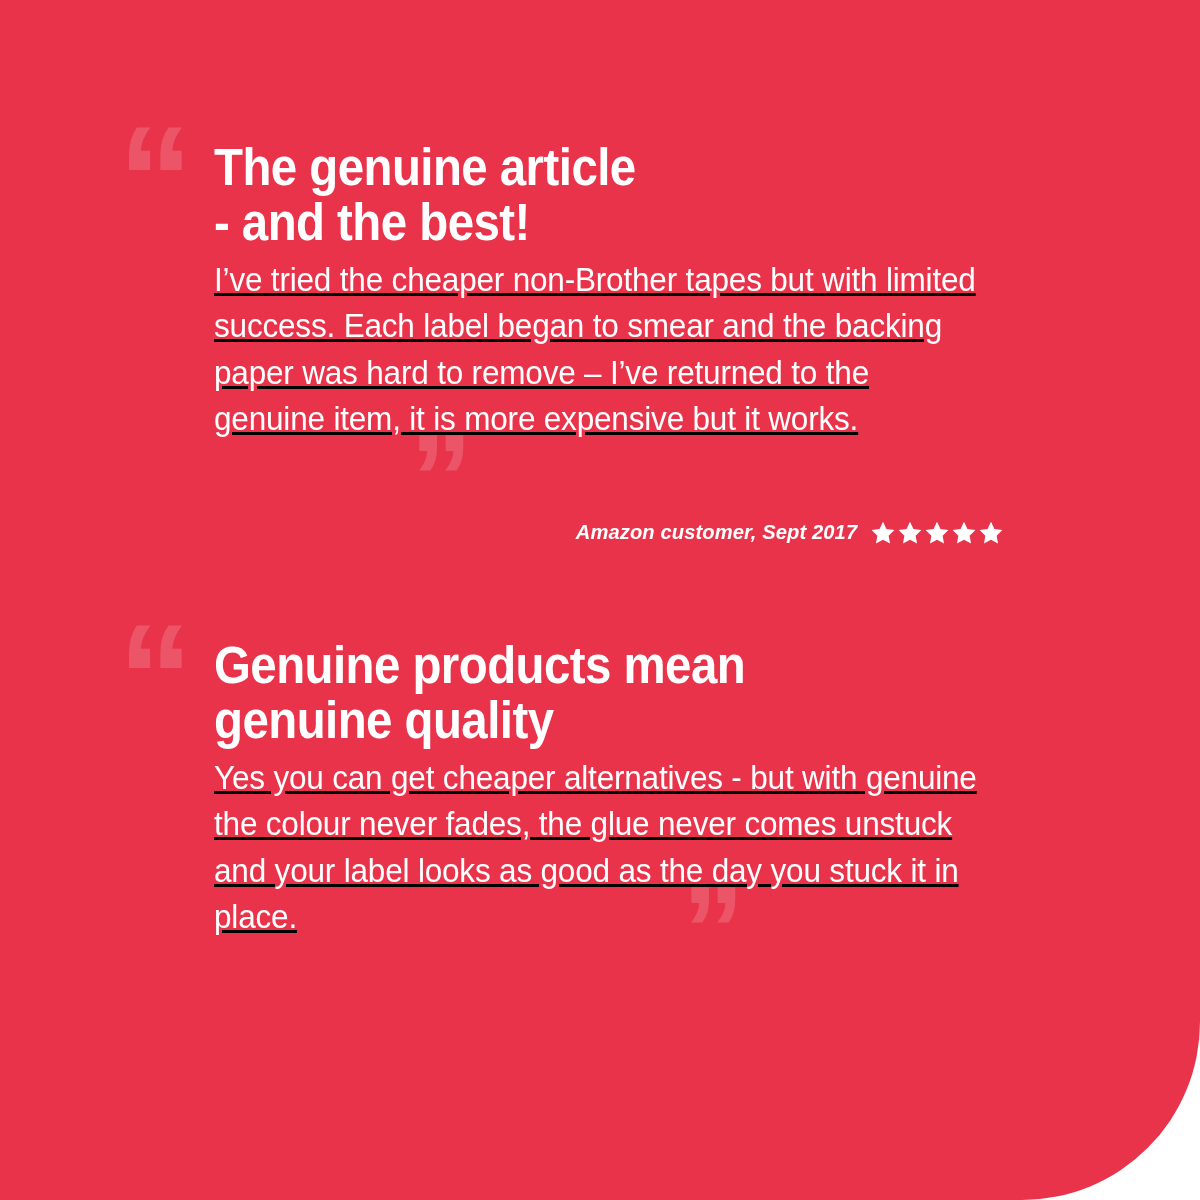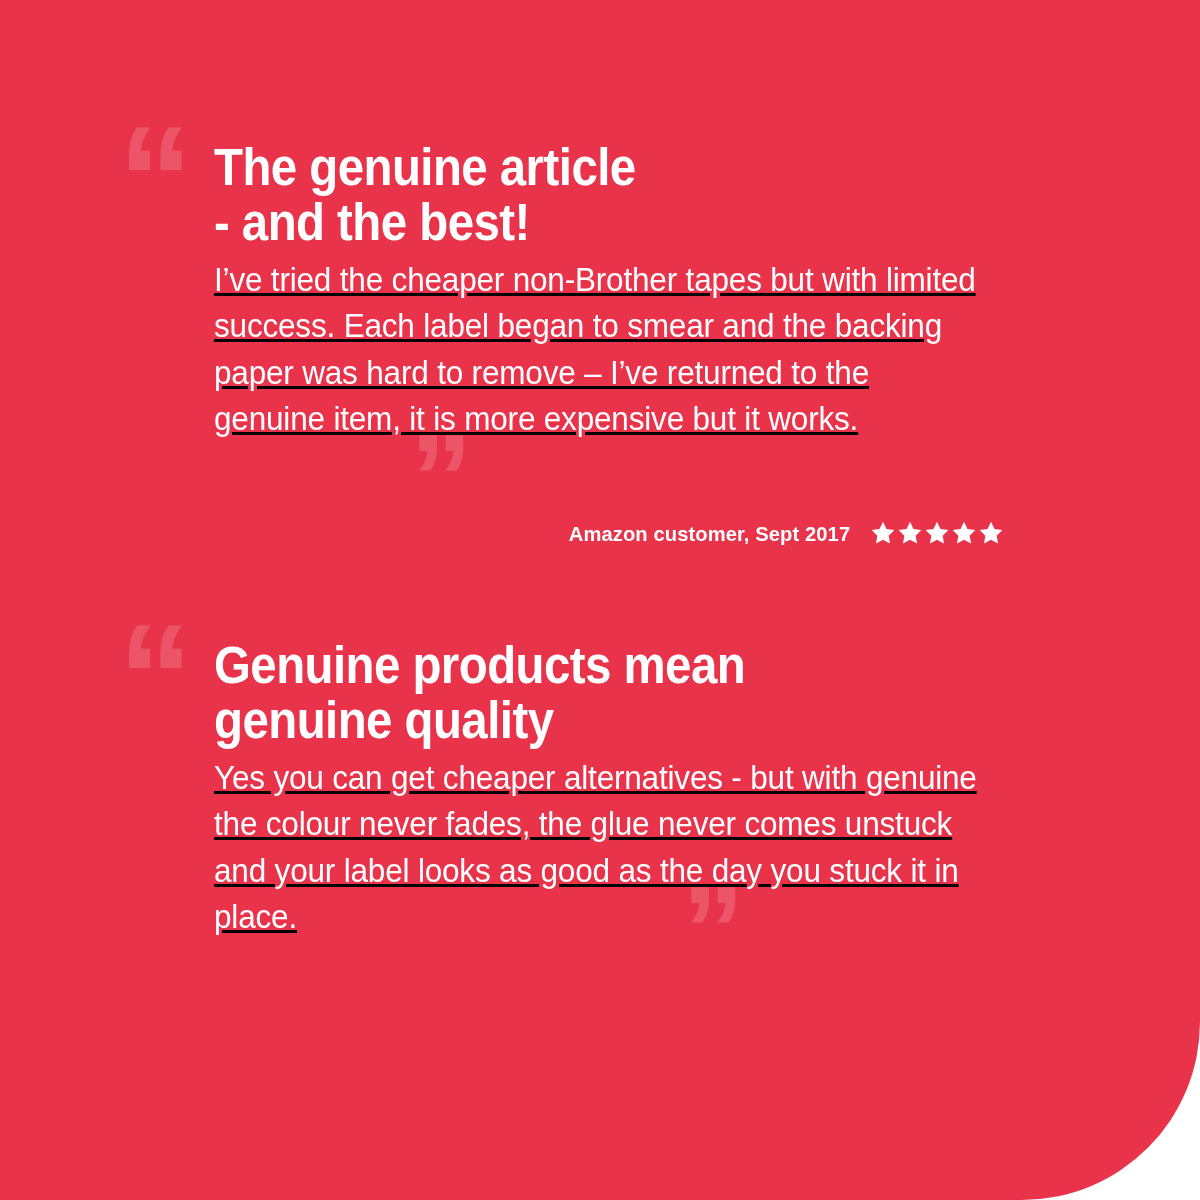--- a/index.html
+++ b/index.html
@@ -114,22 +114,23 @@
     pointer-events: none;
   }
 
   .close-quote-1 { left: 196px; top: 158px; }
   .close-quote-2 { left: 468px; top: 112px; }
 
   
   .attribution {
     position: absolute;
     display: flex;
-    align-items: flex-end;
-    gap: 20px;
+    align-items: flex-start;
+    gap: 13px;
+    font-style: italic;
   }
 
   .attribution-1 { left: 0; top: 380px; width: 886px; justify-content: flex-end; }
   .attribution-2 { left: 0; top: 336px; width: 886px; justify-content: flex-end; }
 
   .attribution-name {
     color: #ffffff;
     font-family: "Liberation Sans", sans-serif;
     font-weight: 700;
     font-size: 21px;

